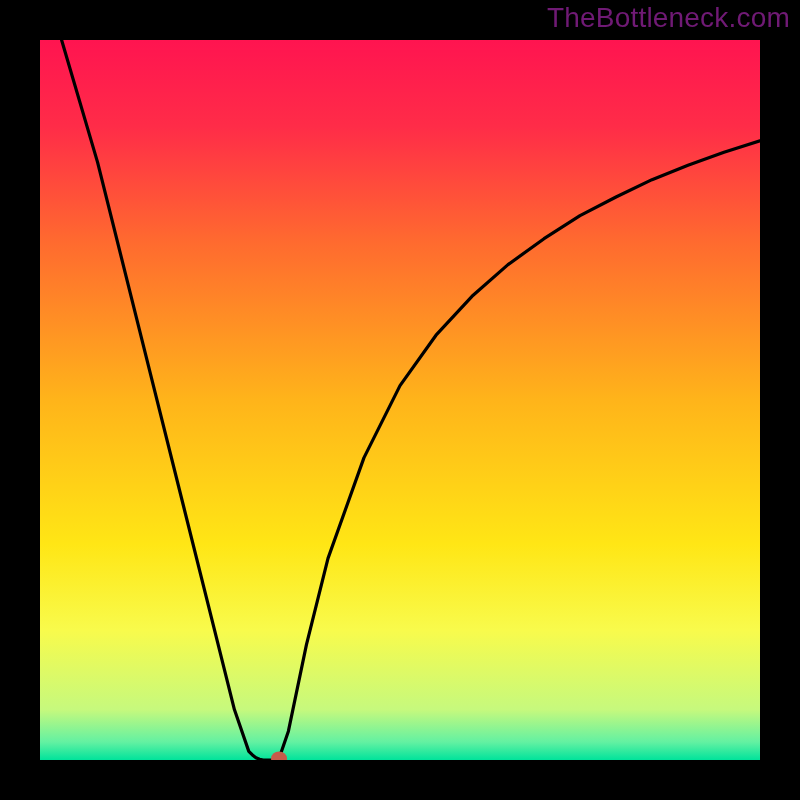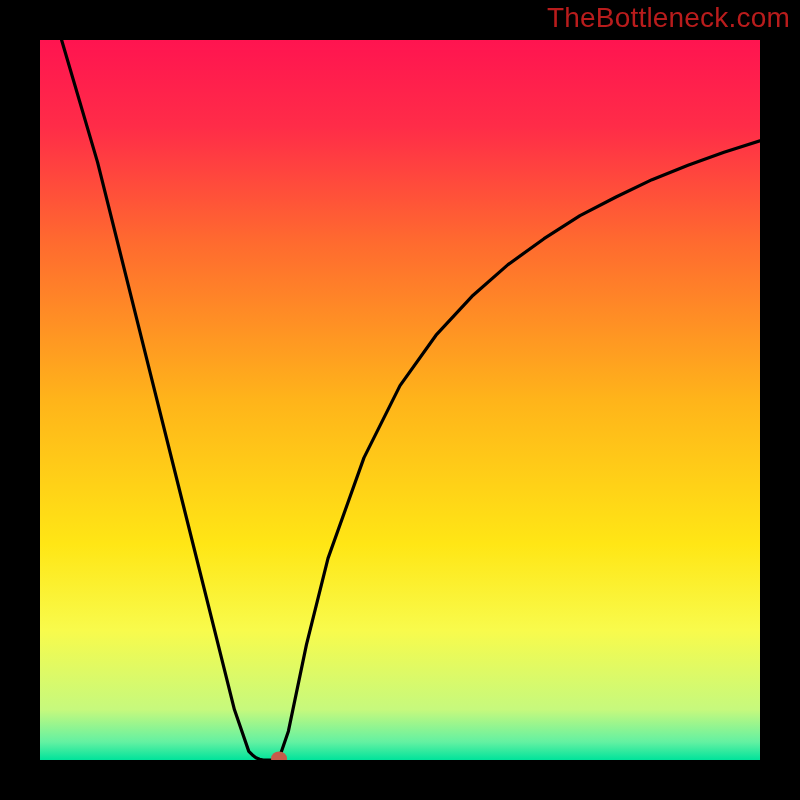--- a/index.html
+++ b/index.html
@@ -15,21 +15,21 @@
     position: relative;
     width: 800px;
     height: 800px;
   }
   .watermark {
     position: absolute;
     top: 2px;
     right: 10px;
     font-size: 28px;
     font-weight: 500;
-    color: #b91c1c;
+    color: #701a75;
     letter-spacing: 0.2px;
     z-index: 10;
   }
   svg.chart {
     position: absolute;
     top: 0;
     left: 0;
     width: 800px;
     height: 800px;
   }

